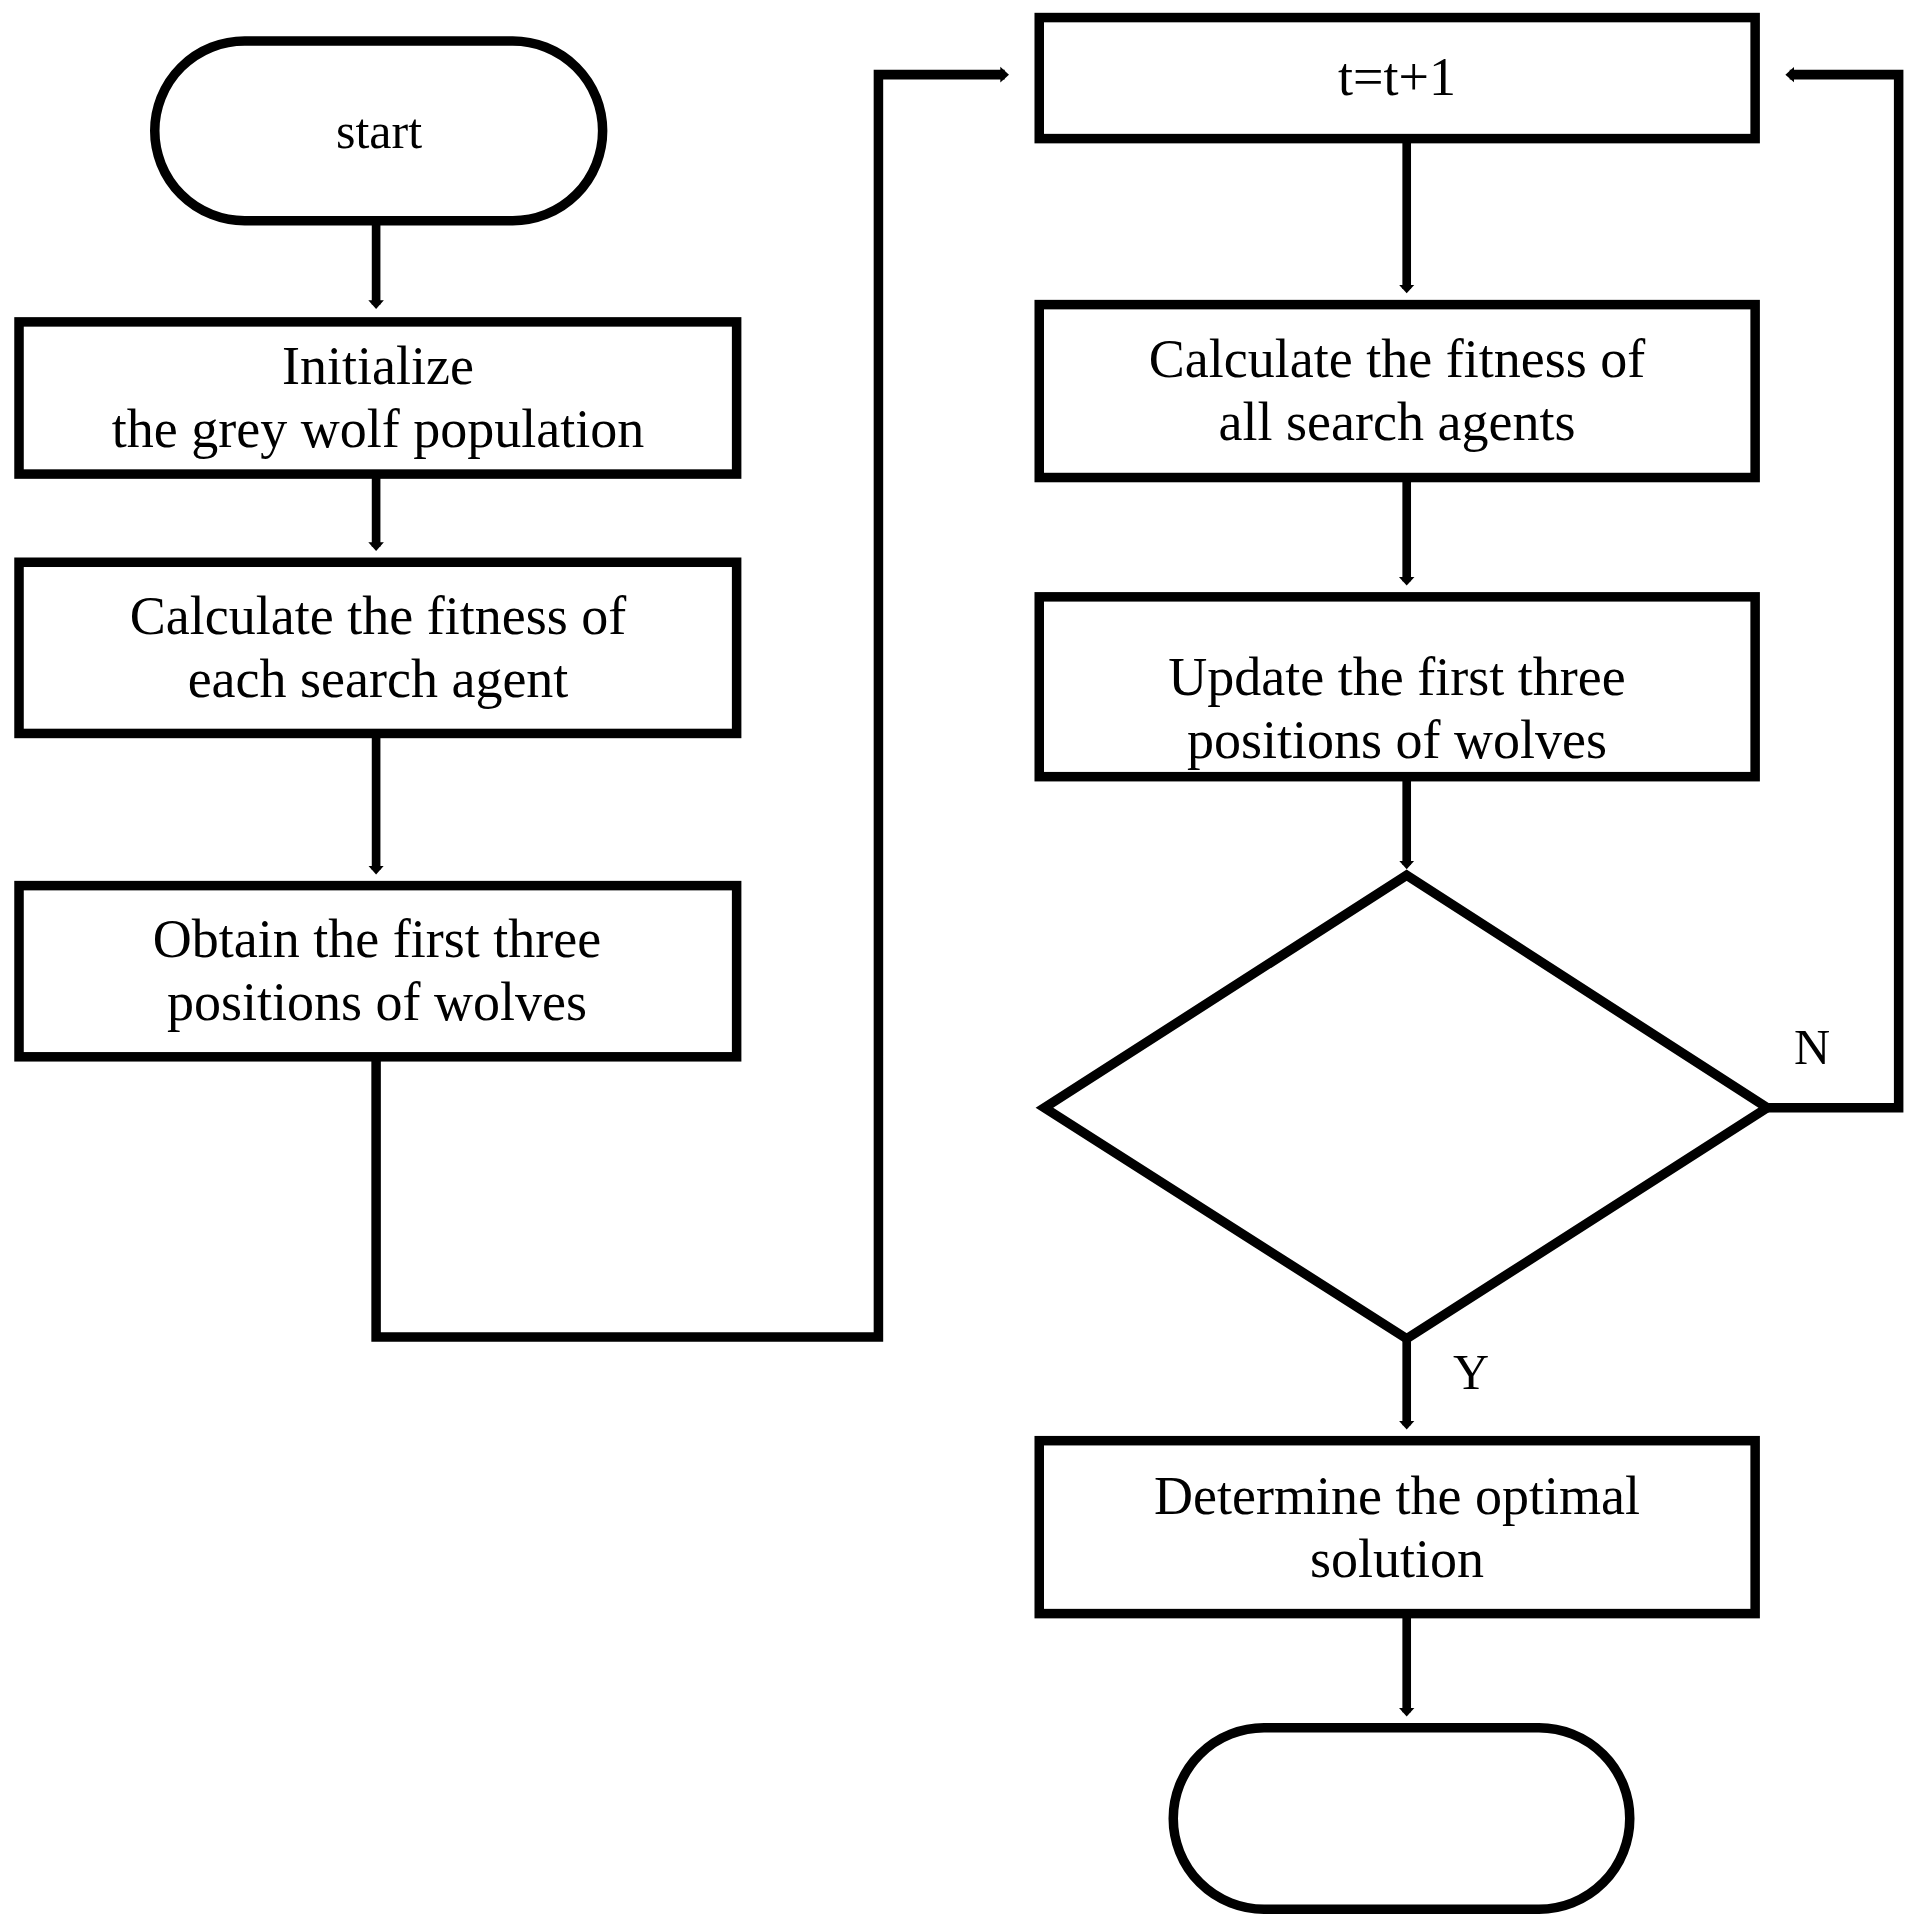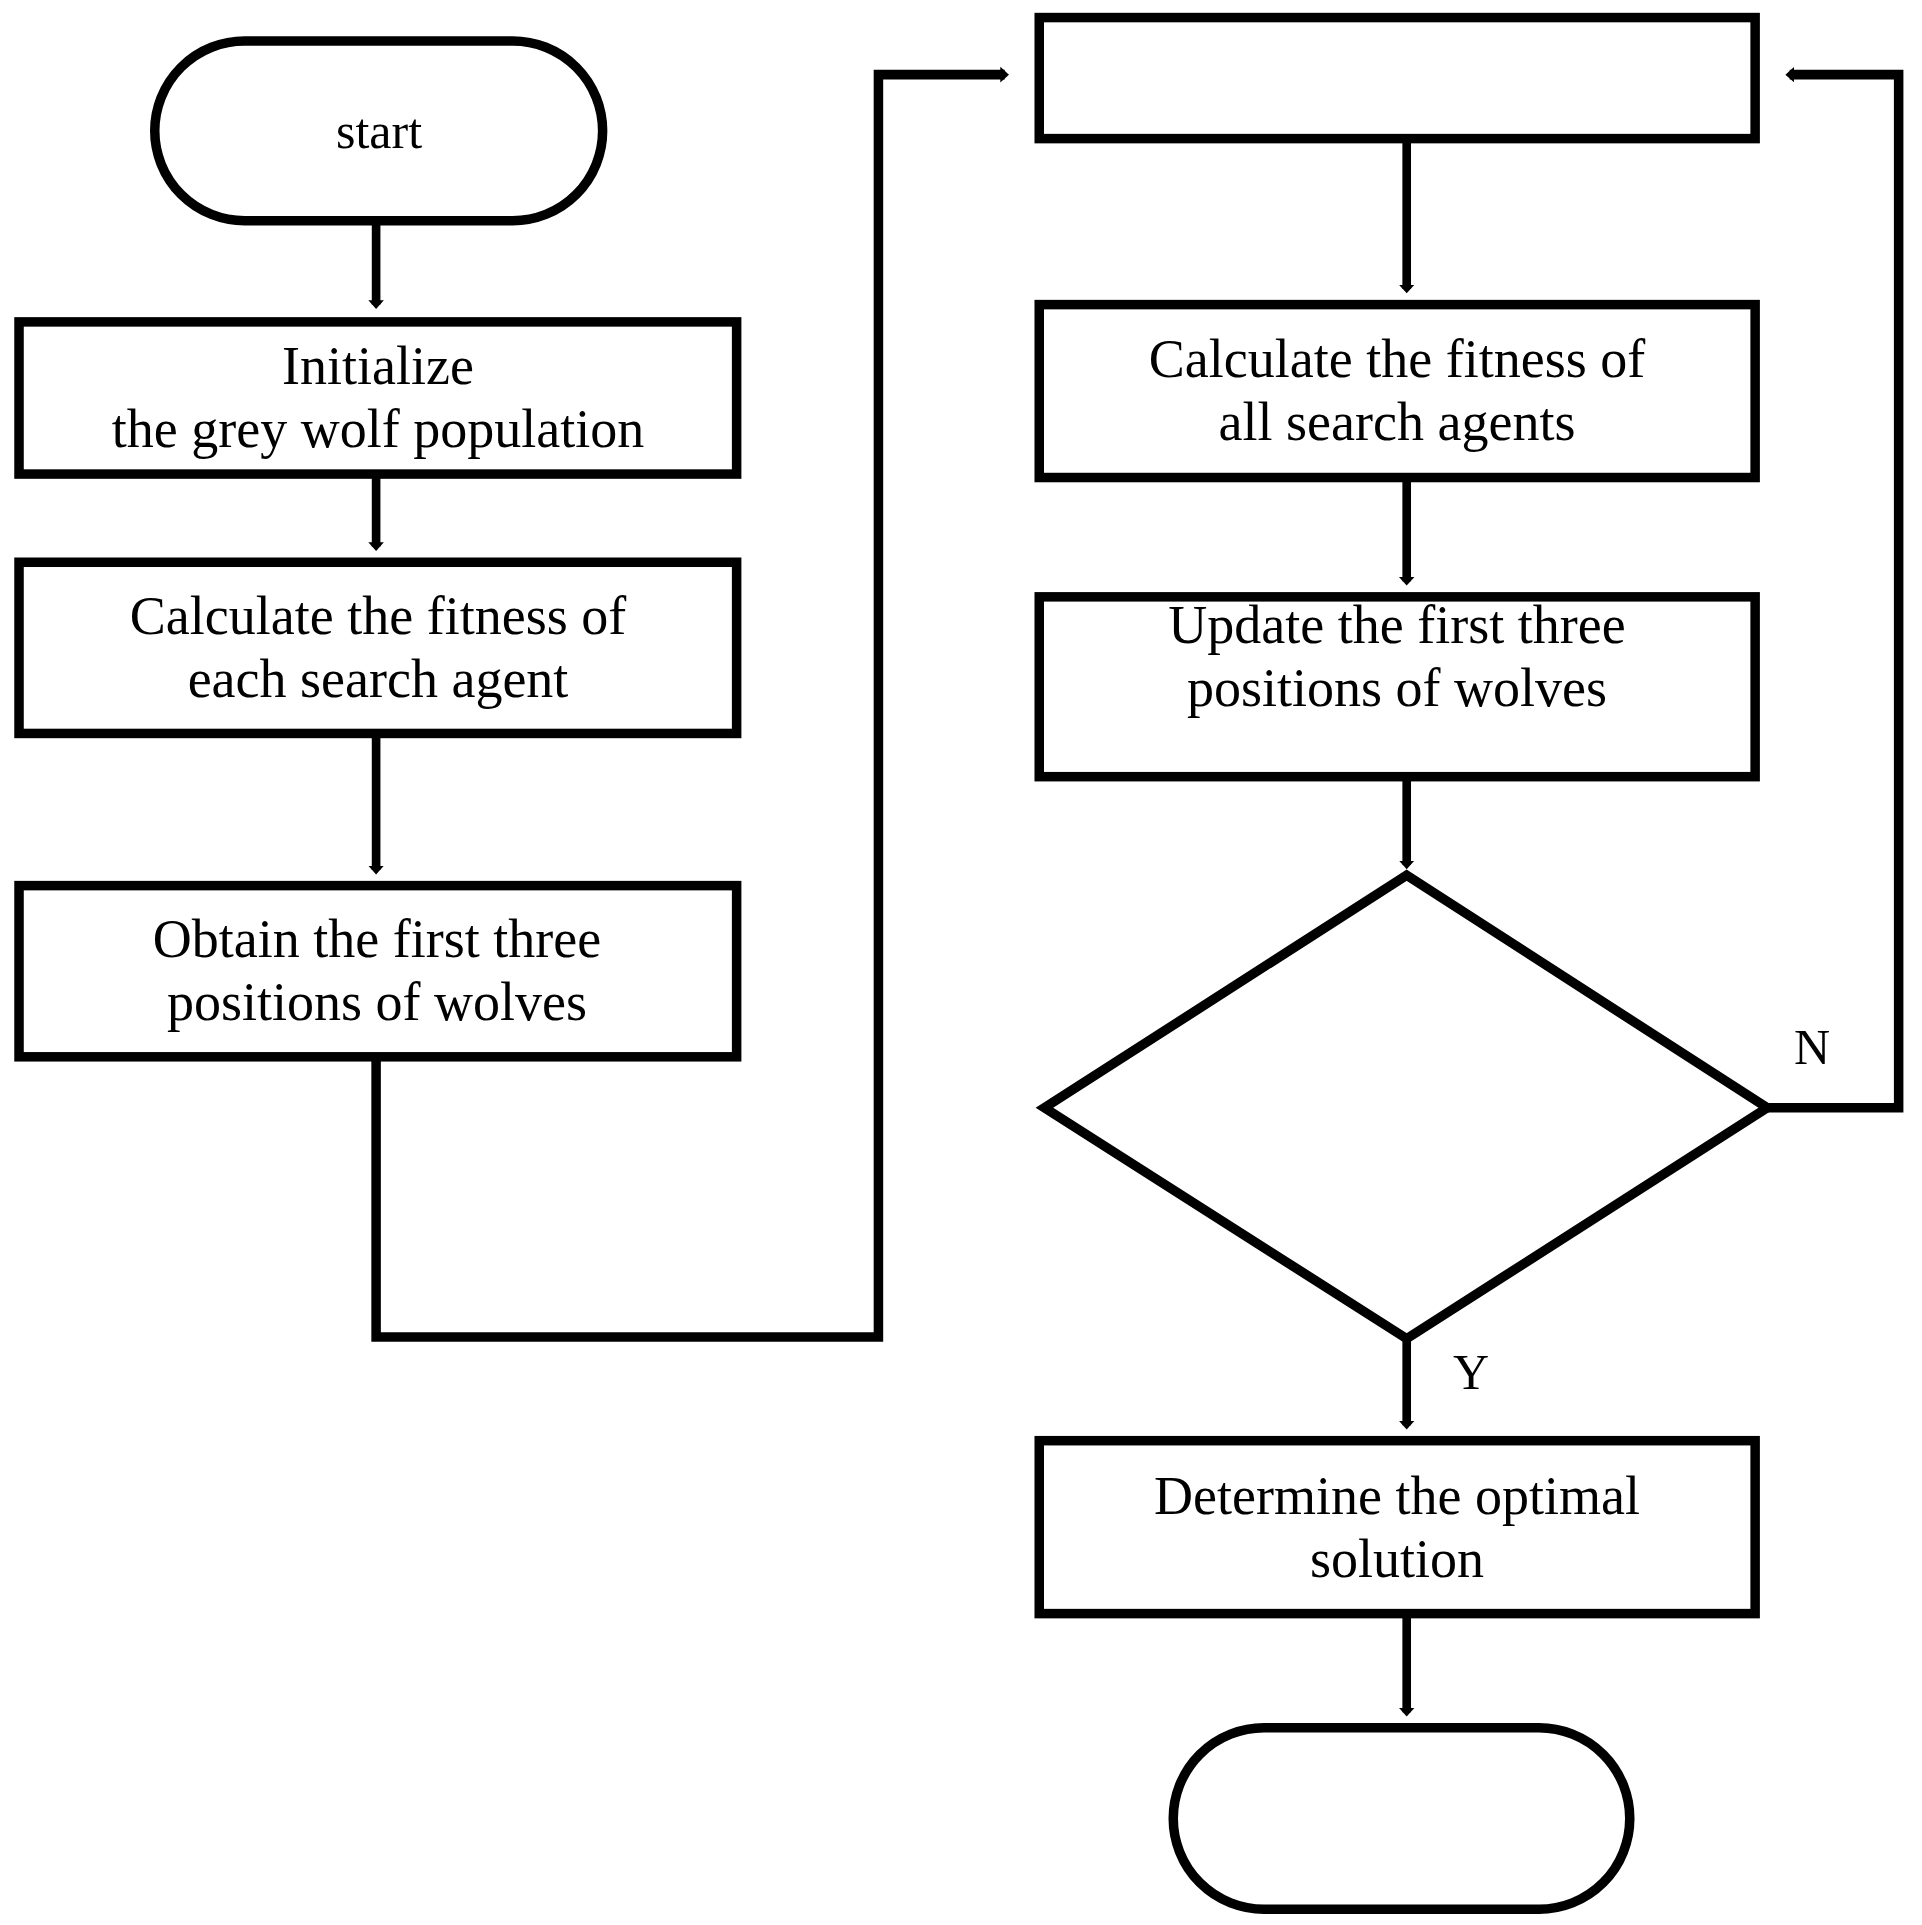--- a/index.html
+++ b/index.html
@@ -105,25 +105,26 @@
 
   <div class="node-label process-label" style="left:19px; top:322px; width:718px; height:152px;">Initialize
 the grey wolf population</div>
 
   <div class="node-label process-label" style="left:19px; top:562px; width:718px; height:171px;">Calculate the fitness of
 each search agent</div>
 
   <div class="node-label process-label" style="left:18px; top:885px; width:718px; height:171px;">Obtain the first  three
 positions of wolves</div>
 
+  <div class="node-label process-label" style="left:1039px; top:17.3px; width:716px; height:121px;">t=t+1</div>
 
   <div class="node-label process-label" style="left:1039px; top:304px; width:716px; height:173px;">Calculate the fitness of
 all search agents</div>
 
-  <div class="node-label process-label" style="left:1039px; top:567px; width:716px; height:180px;">Update the first  three
+  <div class="node-label process-label" style="left:1039px; top:619px; width:716px; height:180px;">Update the first  three
 positions of wolves</div>
 
 
   <div class="node-label process-label" style="left:1039px; top:1441px; width:716px; height:173px;">Determine the optimal
 solution</div>
 
 
   <div class="edge-label branch-label" style="left:1453px; top:1347px;">Y</div>
 
   <div class="edge-label branch-label" style="left:1794px; top:1022px;">N</div>

